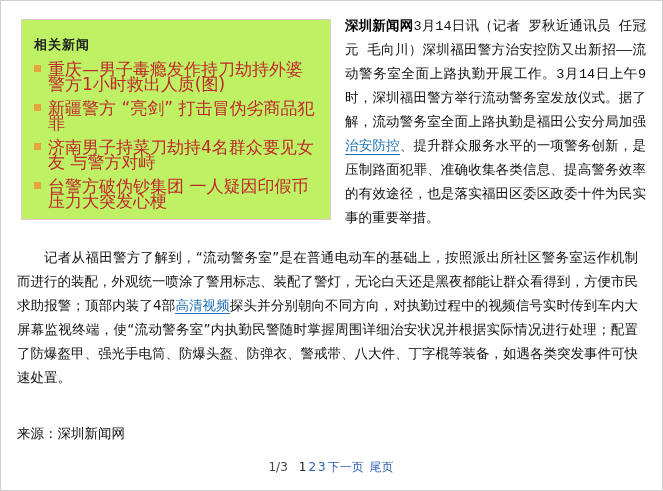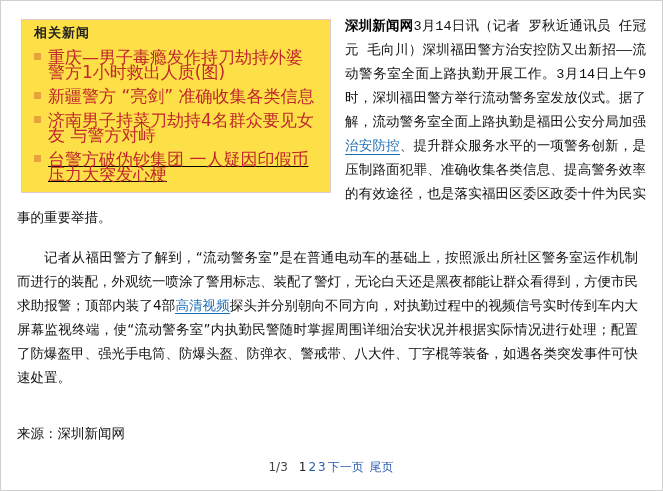--- a/index.html
+++ b/index.html
@@ -24,22 +24,22 @@
   }
   .article {
     padding: 14px 16px 0 16px;
   }
   
   .related-box {
     float: left;
     width: 310px;
     margin: 4px 14px 8px 4px;
     border: 1px solid #e3c9c9;
-    background: #fde047;
-    padding: 4px 10px 8px 12px;
+    background: #bef264;
+    padding: 16px 10px 8px 12px;
     box-sizing: border-box;
   }
   .related-title {
     font-size: 13px;
     font-weight: bold;
     color: #222;
     margin-bottom: 8px;
     letter-spacing: 1px;
   }
   .related-list {
@@ -48,21 +48,20 @@
     padding: 0;
   }
   .related-list li {
     position: relative;
     padding-left: 14px;
     margin-bottom: 9px;
     line-height: 15px;
   }
   .related-list li:last-child {
     margin-bottom: 2px;
-    text-decoration: underline;
   }
   .bullet {
     position: absolute;
     left: 0;
     top: 3px;
     width: 7px;
     height: 7px;
     background: #e8a33d;
     display: inline-block;
   }
@@ -142,21 +141,21 @@
 
     <div class="related-box">
       <div class="related-title">相关新闻</div>
       <ul class="related-list">
         <li>
           <span class="bullet"></span>
           <a class="related-link">重庆—男子毒瘾发作持刀劫持外婆 警方1小时救出人质(图)</a>
         </li>
         <li>
           <span class="bullet"></span>
-          <a class="related-link">新疆警方 “亮剑” 准确收集各类信息</a>
+          <a class="related-link">新疆警方 “亮剑” 打击冒伪劣商品犯罪</a>
         </li>
         <li>
           <span class="bullet"></span>
         </li>
         <li>
           <span class="bullet"></span>
           <a class="related-link">济南男子持菜刀劫持4名群众要见女友 与警方对峙</a>
         </li>
         <li>
           <span class="bullet"></span>

